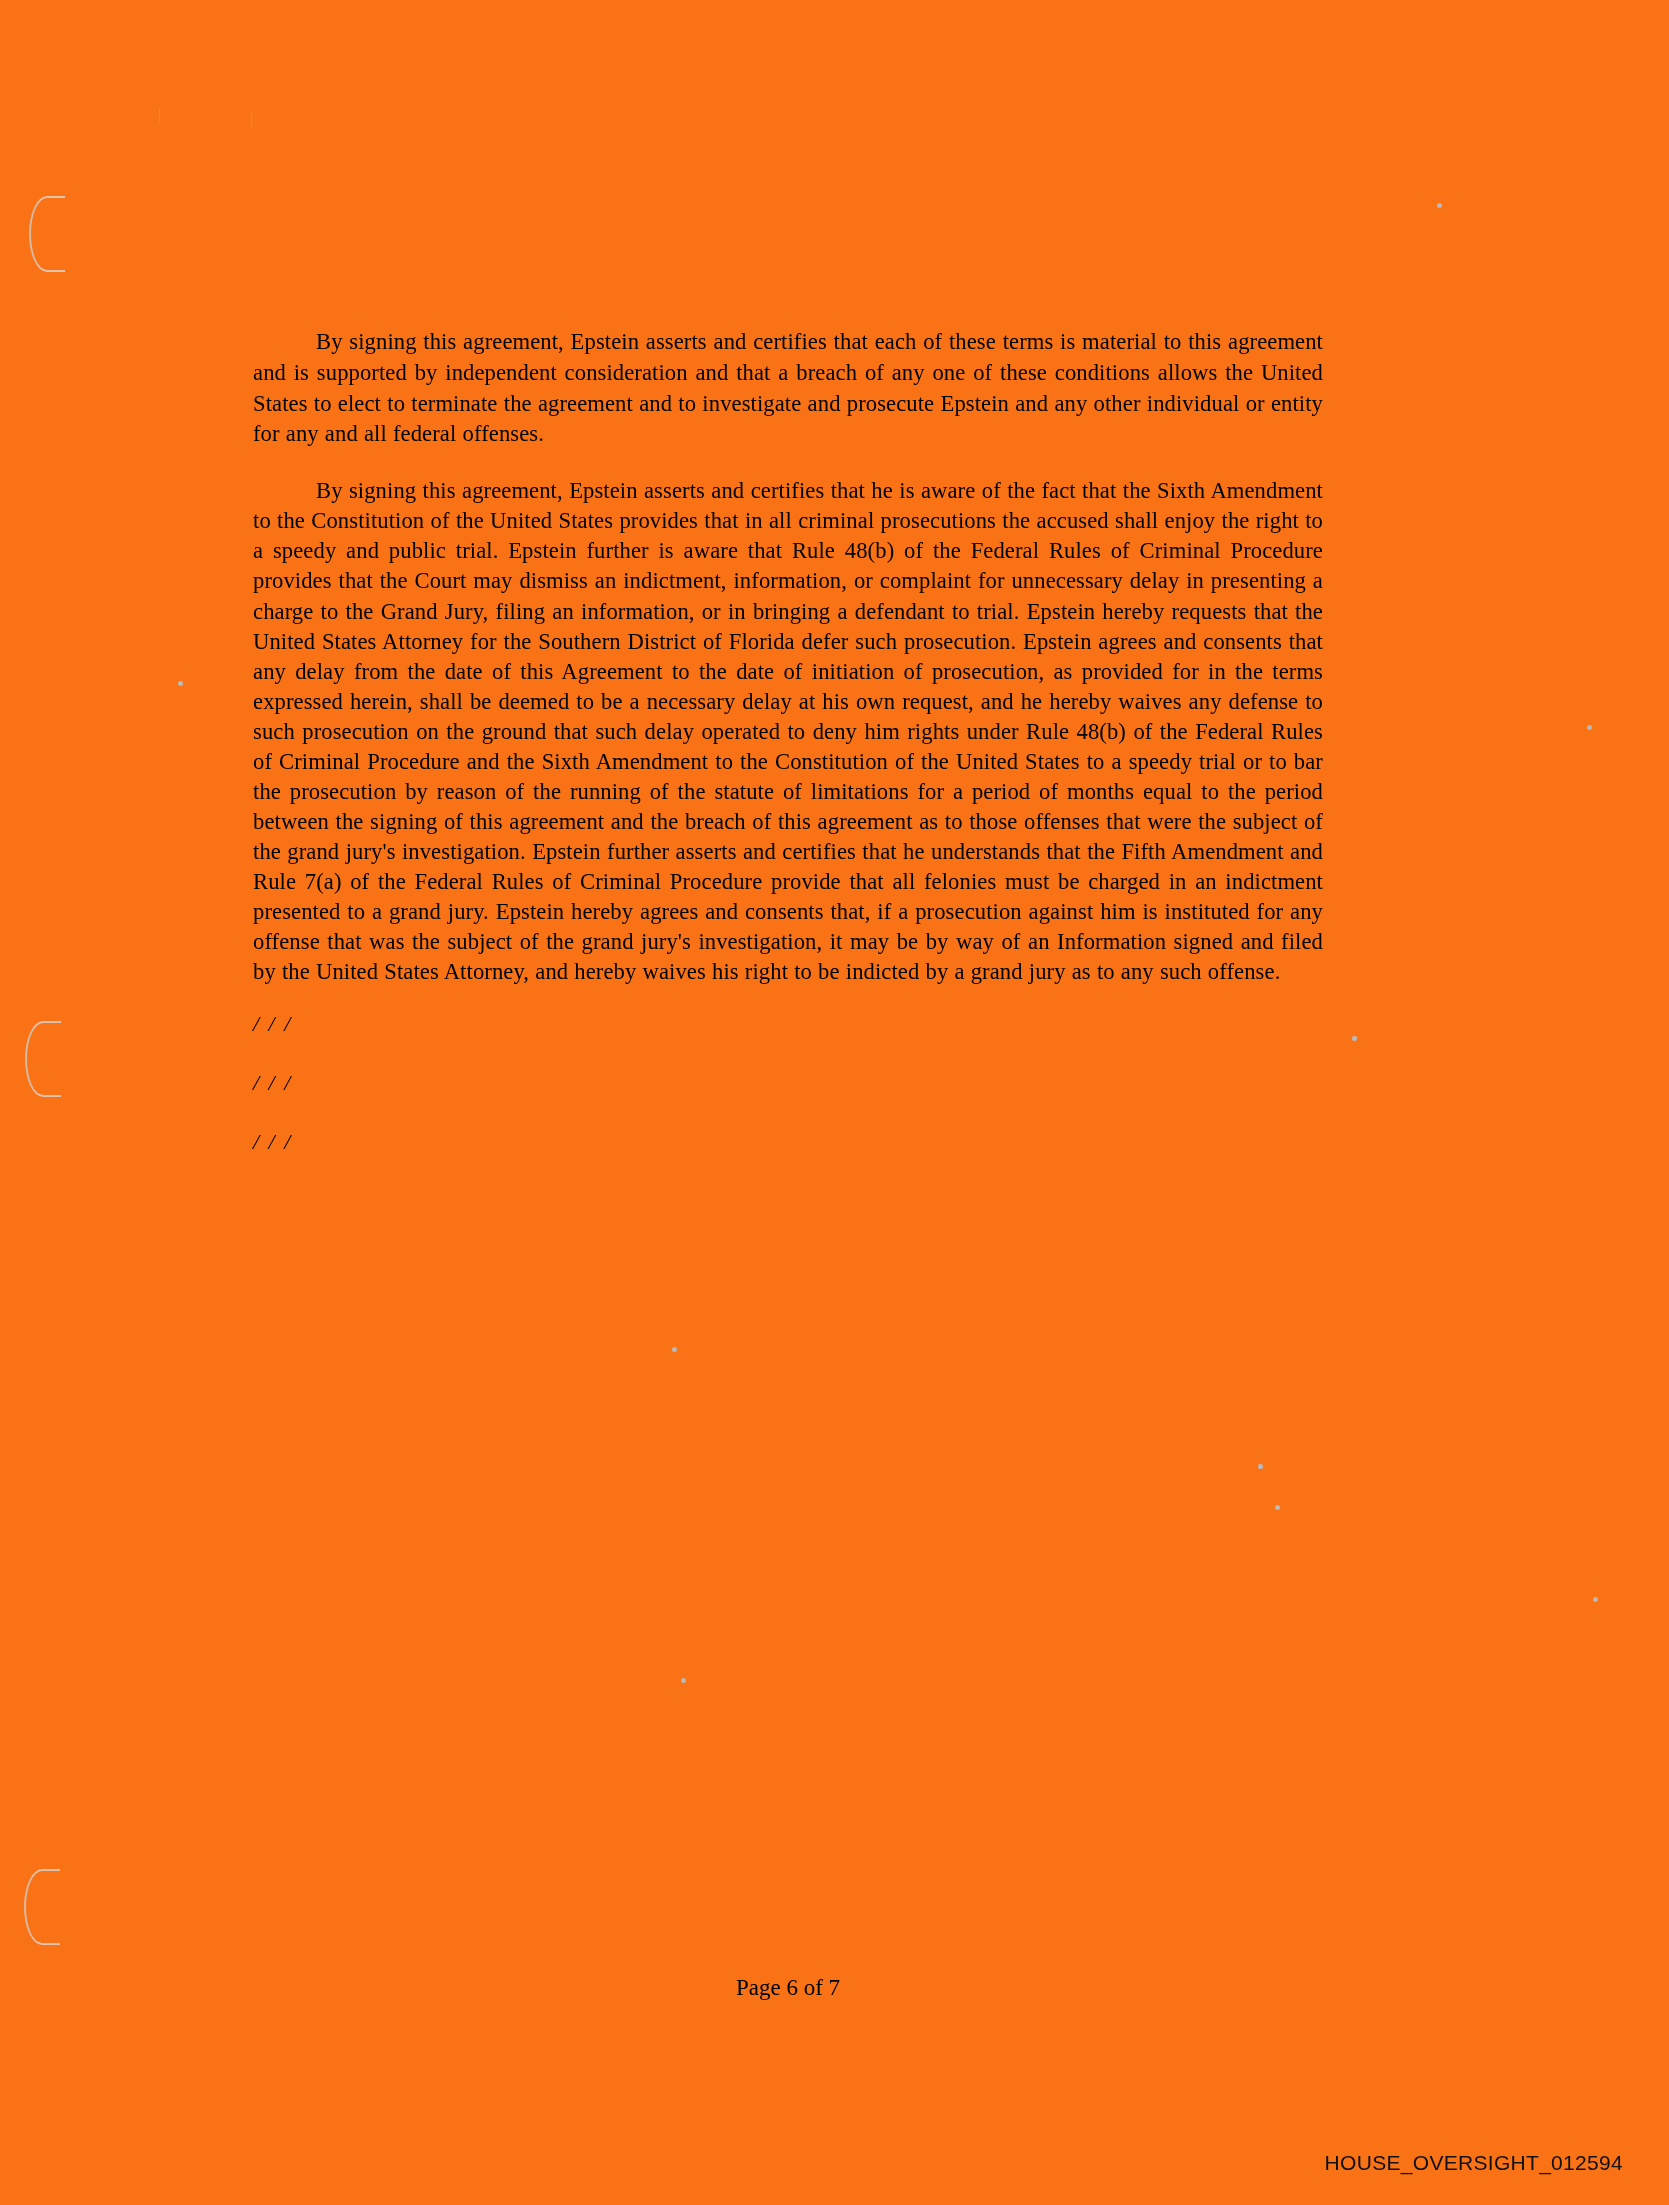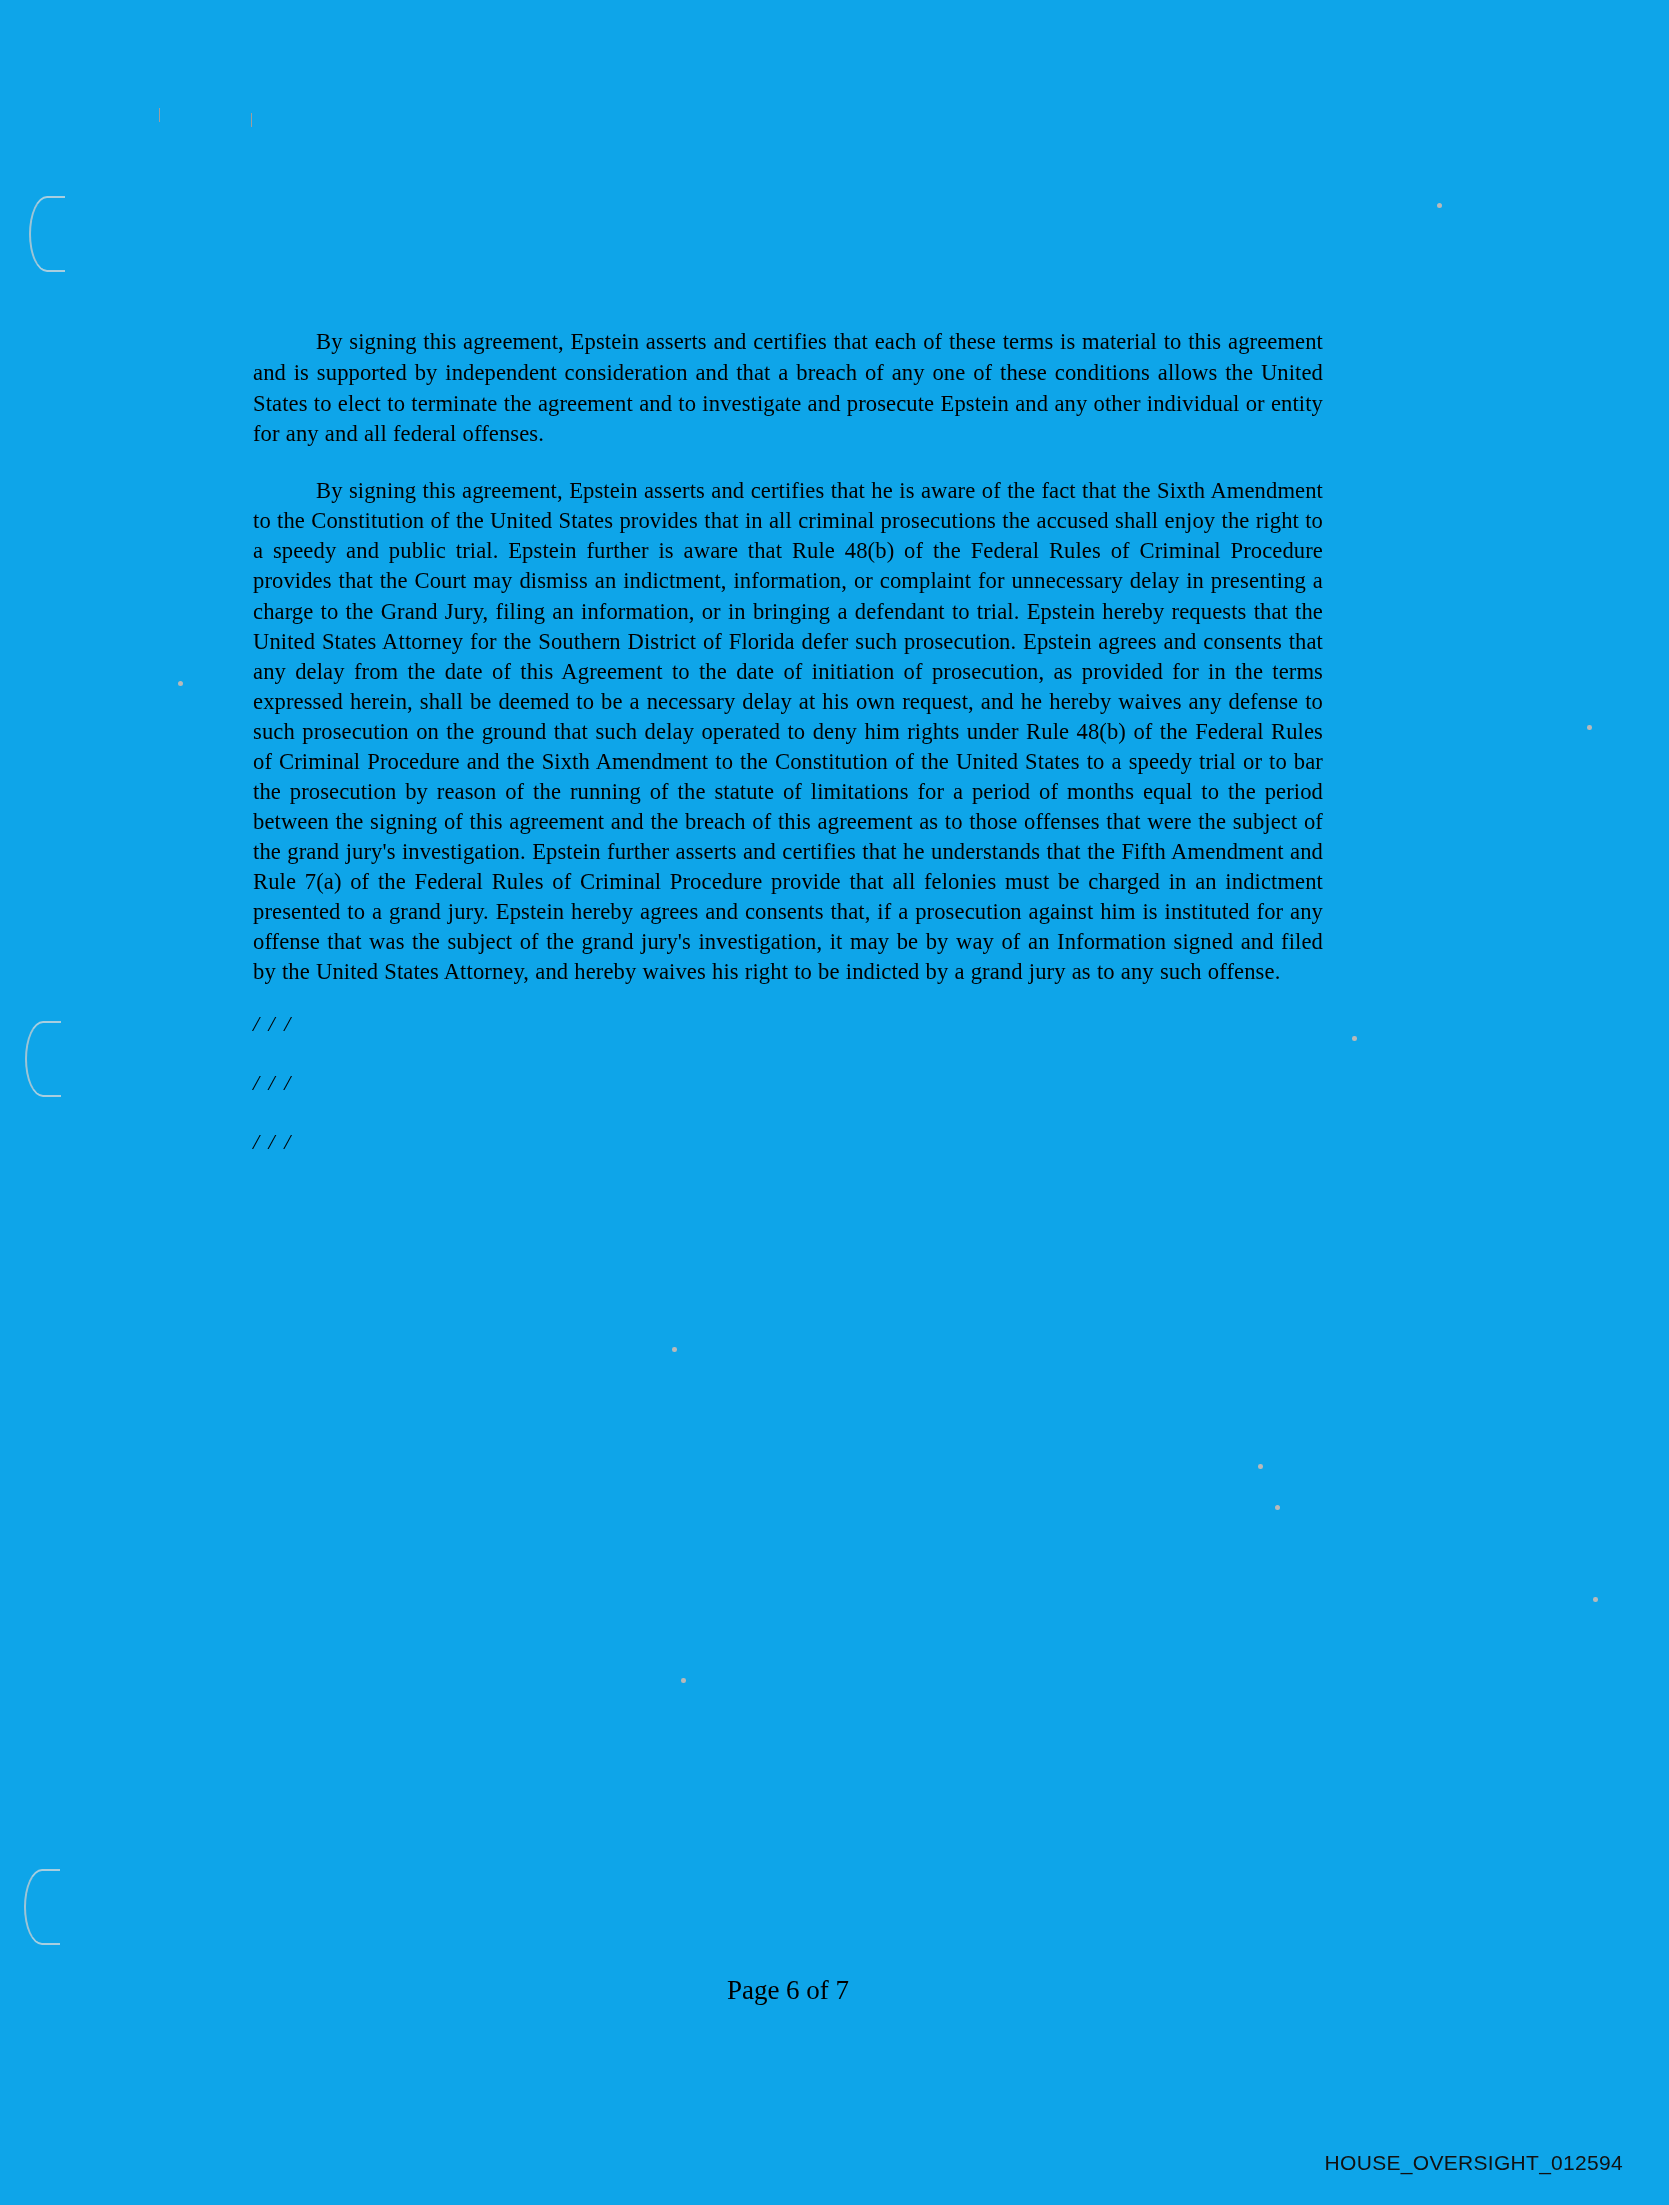--- a/index.html
+++ b/index.html
@@ -8,21 +8,21 @@
     background: #ffffff;
   }
   body {
     font-family: "Liberation Serif", serif;
     color: #000;
   }
   .page {
     position: relative;
     width: 1669px;
     height: 2205px;
-    background: #0ea5e9;
+    background: #f97316;
     overflow: hidden;
   }
   
   .punch {
     position: absolute;
     width: 34px;
     height: 72px;
     border-left: 2px solid #cfcfcf;
     border-top: 2px solid #dcdcdc;
     border-bottom: 2px solid #dcdcdc;
@@ -75,21 +75,21 @@
     padding-bottom: 37px;
   }
   .slashes:first-of-type { padding-top: 11.8px; }
 
   .page-number {
     position: absolute;
     left: 0;
     top: 1648px;
     width: 1070px;
     text-align: center;
-    font-size: 27px;
+    font-size: 23px;
   }
 
   .footer-stamp {
     position: absolute;
     right: 46px;
     bottom: 30px;
     font-family: "Liberation Sans", sans-serif;
     font-size: 21px;
     letter-spacing: 0.3px;
     color: #111;

